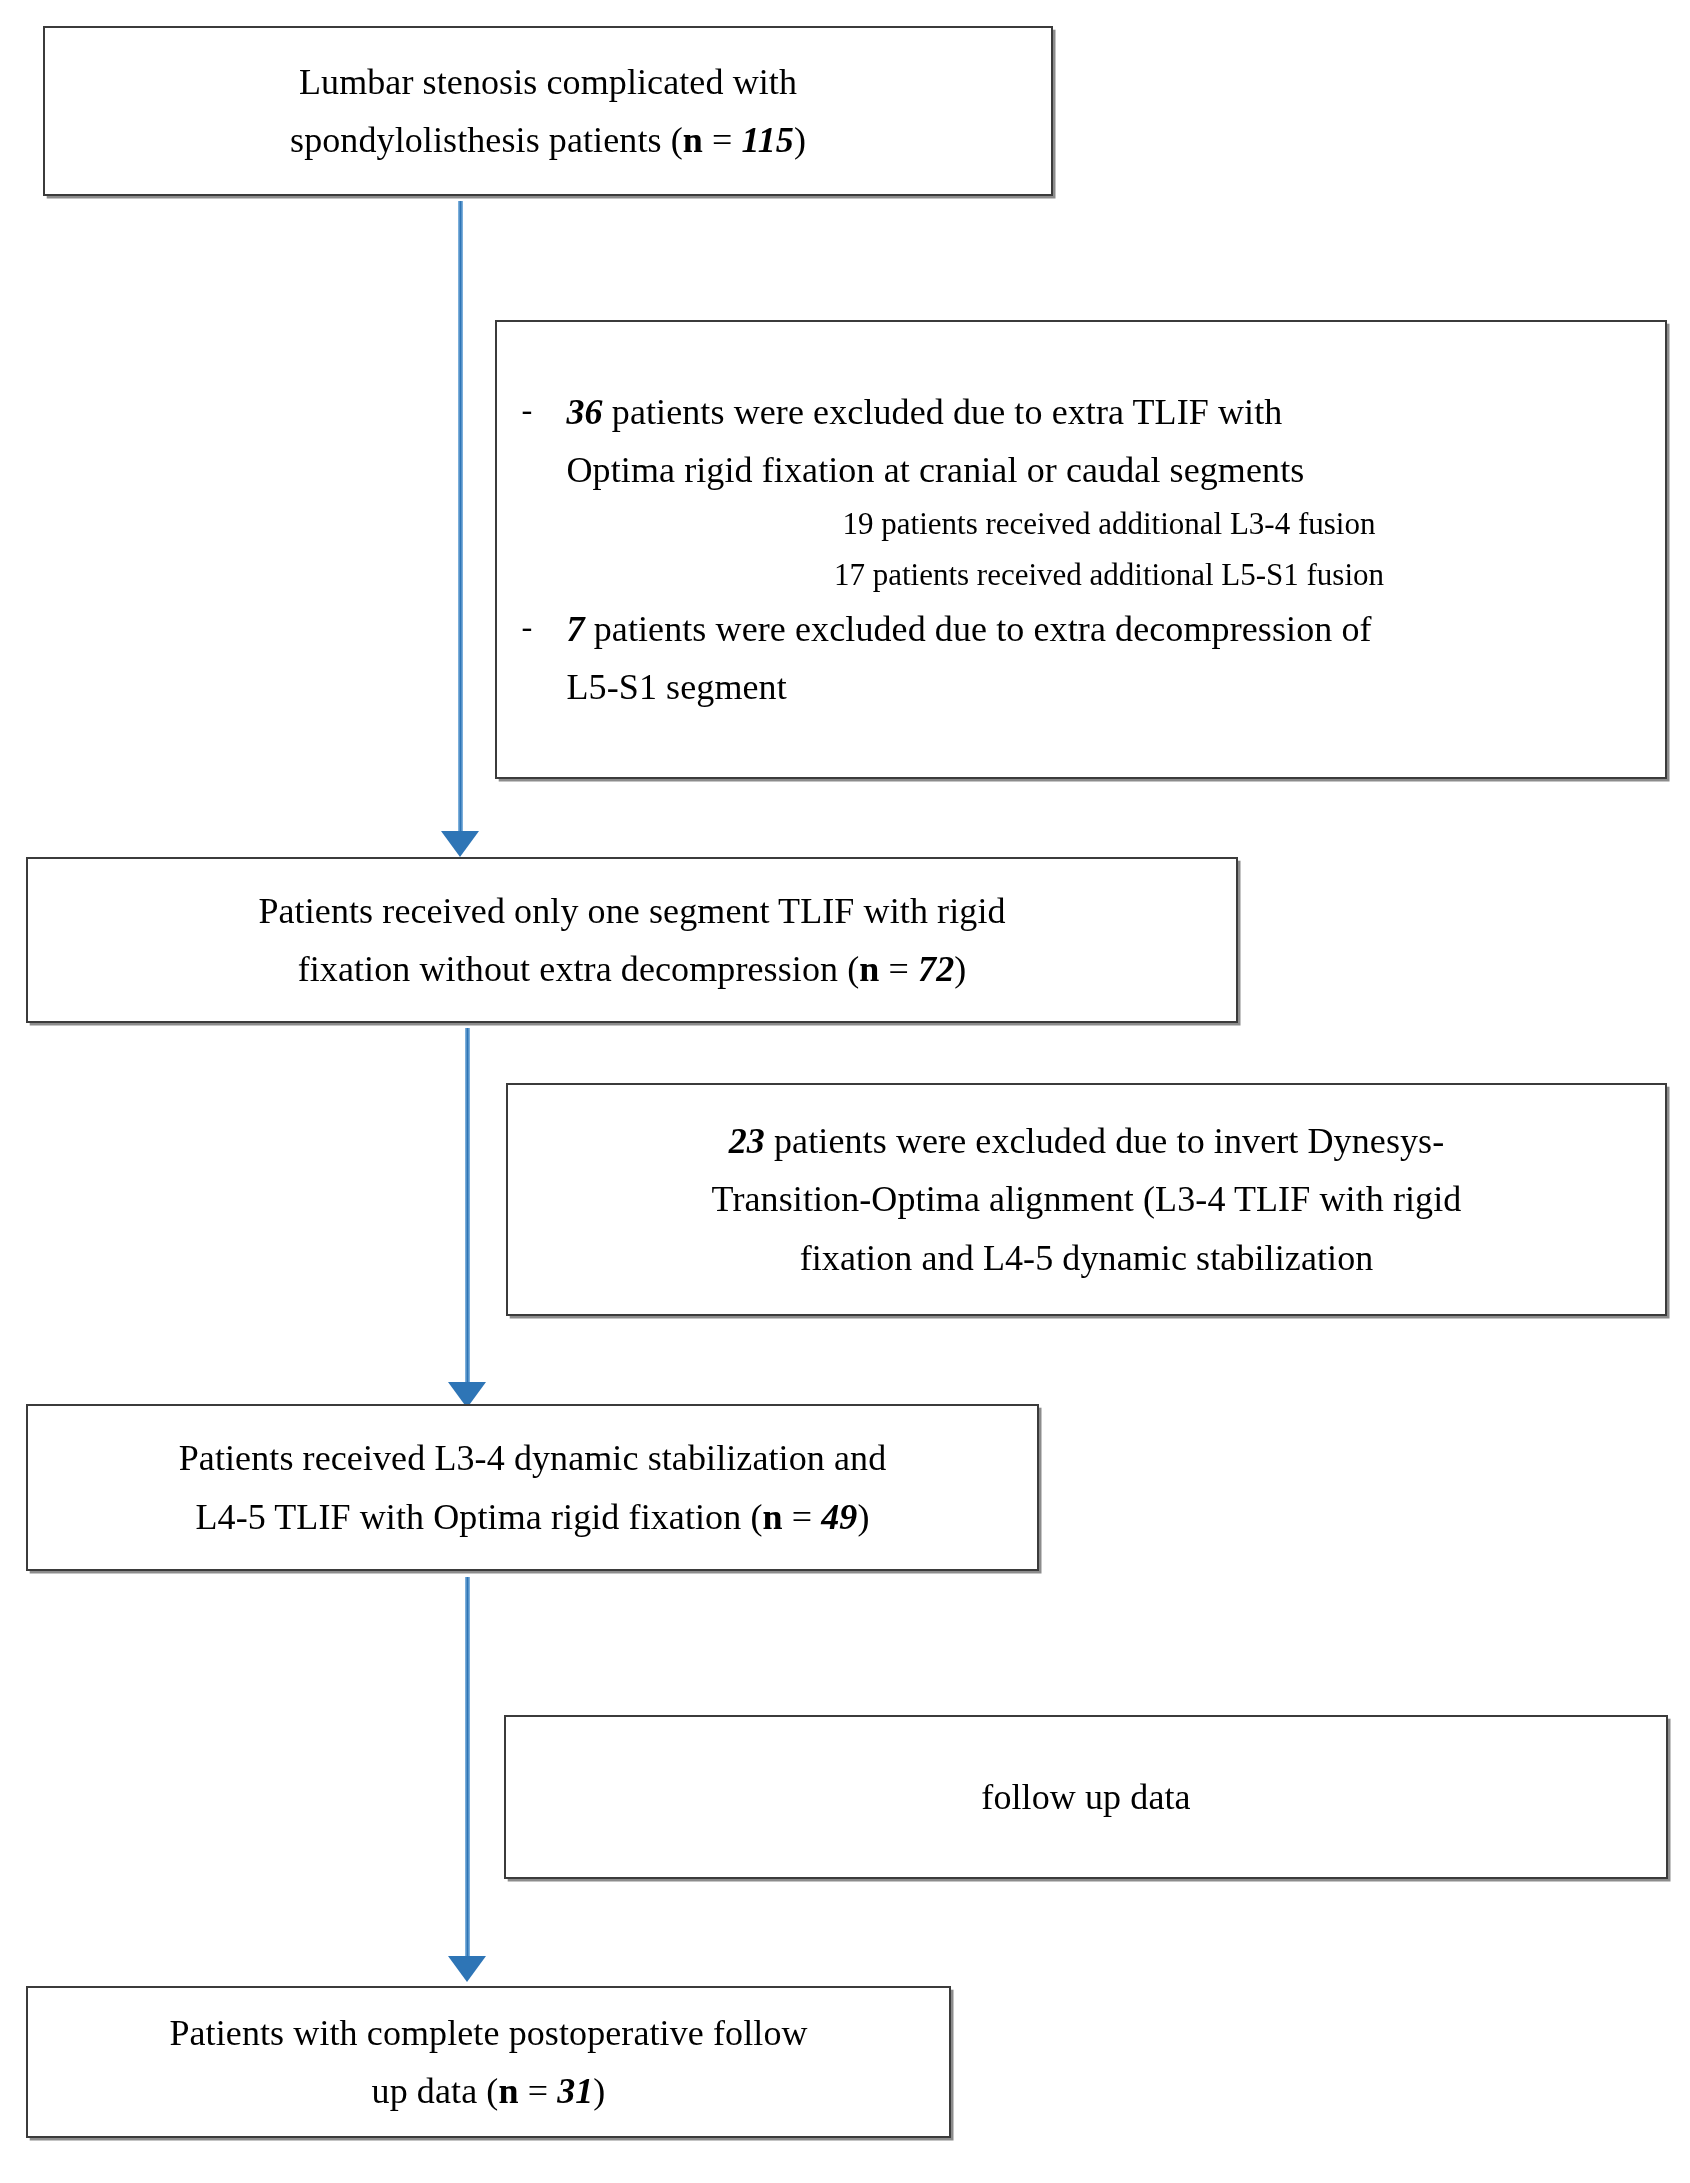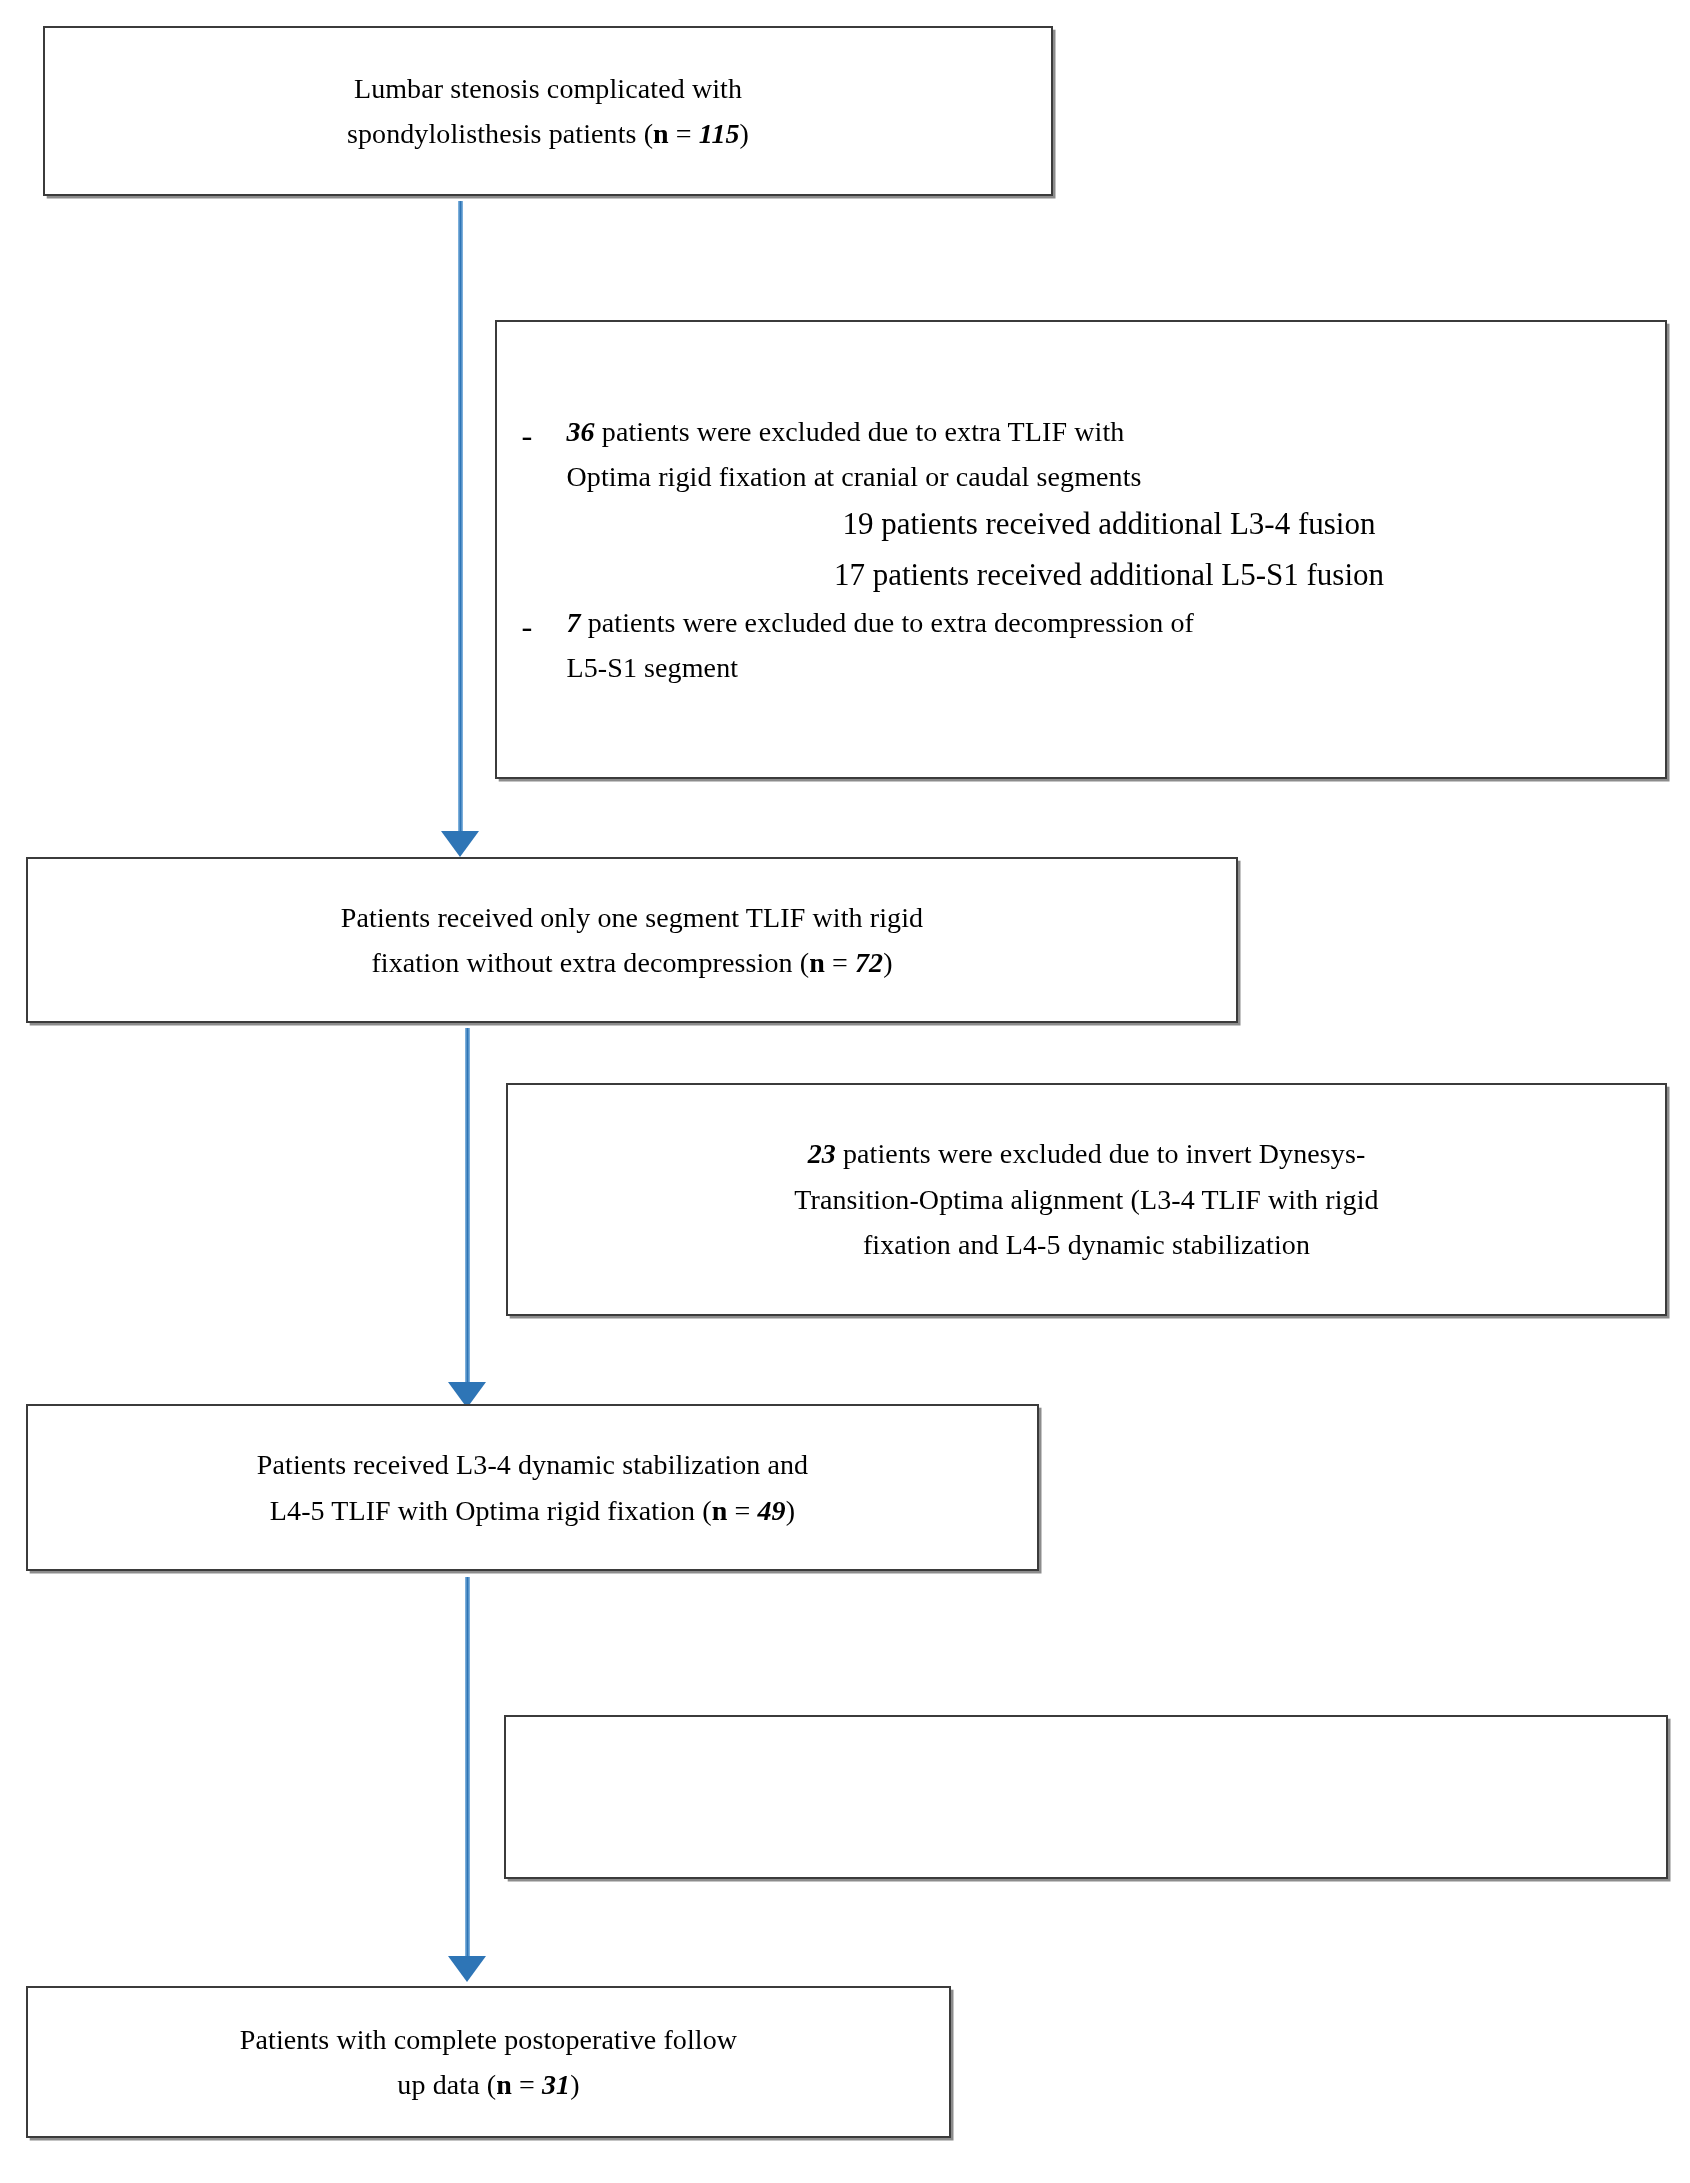--- a/index.html
+++ b/index.html
@@ -27,21 +27,21 @@
     background: #ffffff;
     border: 2.5px solid #3b3b3b;
     display: flex;
     flex-direction: column;
     justify-content: center;
     box-shadow: 3.1px 3.1px 0 -0.6px rgba(120,120,120,0.85);
   }
   .node .line {
     display: block;
     white-space: pre;
-    font-size: 28px;
+    font-size: 36px;
     line-height: 1.62;
     letter-spacing: 0.1px;
   }
 
   
   .main-node { padding: 16px 21px; }
   .main-node .line { text-align: center; }
 
   .excl-node { padding: 16px 24.5px; }
 
@@ -156,20 +156,21 @@
     <span class="line">Patients received L3-4 dynamic stabilization and</span>
     <span class="line"><span>L4-5 TLIF with Optima rigid fixation (</span><b class="nlabel">n</b><span> = </span><em class="num">49</em><span>)</span></span>
   </div>
 
   <div class="arrow" style="left:467px; top:1577px; height:405px;">
     <div class="shaft" style="height:381px;"></div>
     <div class="head" style="top:379px;"></div>
   </div>
 
   <div class="node excl-node ctr" style="left:504px; top:1715px; width:1164px; height:164px;">
+    <span class="line">follow up data</span>
   </div>
 
   <div class="node main-node" style="left:26px; top:1986px; width:925px; height:152px;">
     <span class="line">Patients with complete postoperative follow</span>
     <span class="line"><span>up data (</span><b class="nlabel">n</b><span> = </span><em class="num">31</em><span>)</span></span>
   </div>
 
 </div>
 
 

